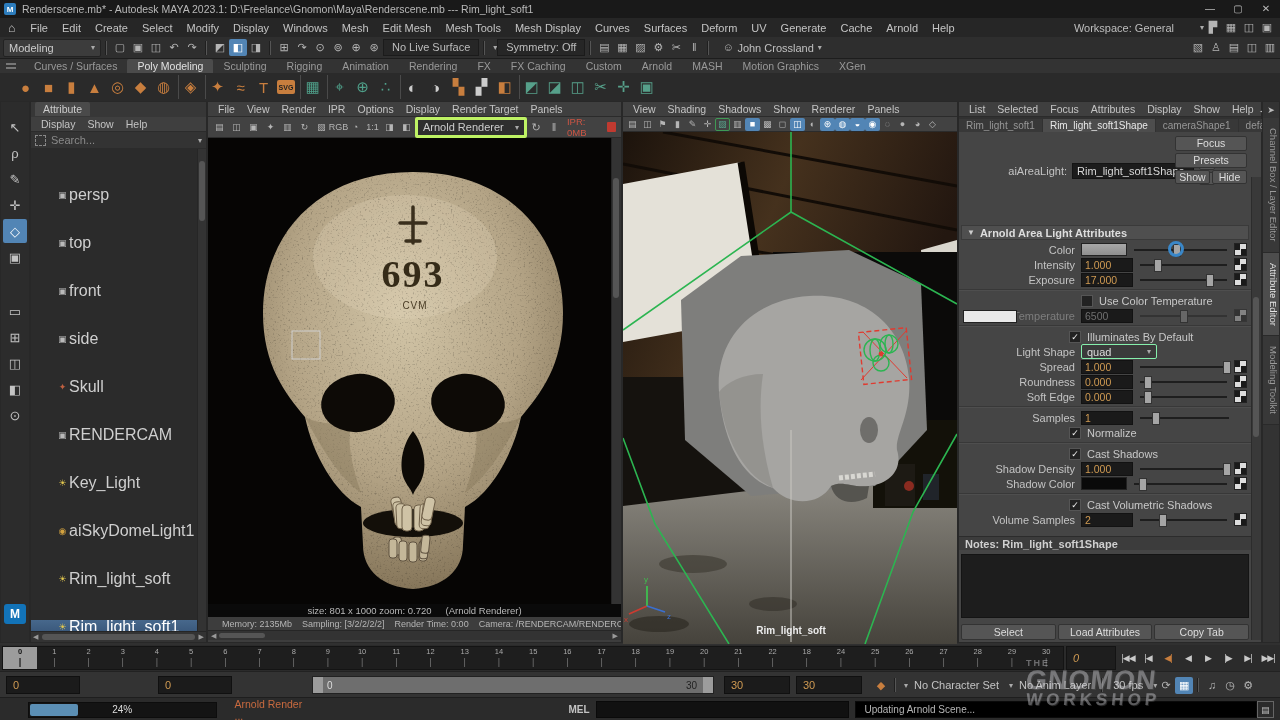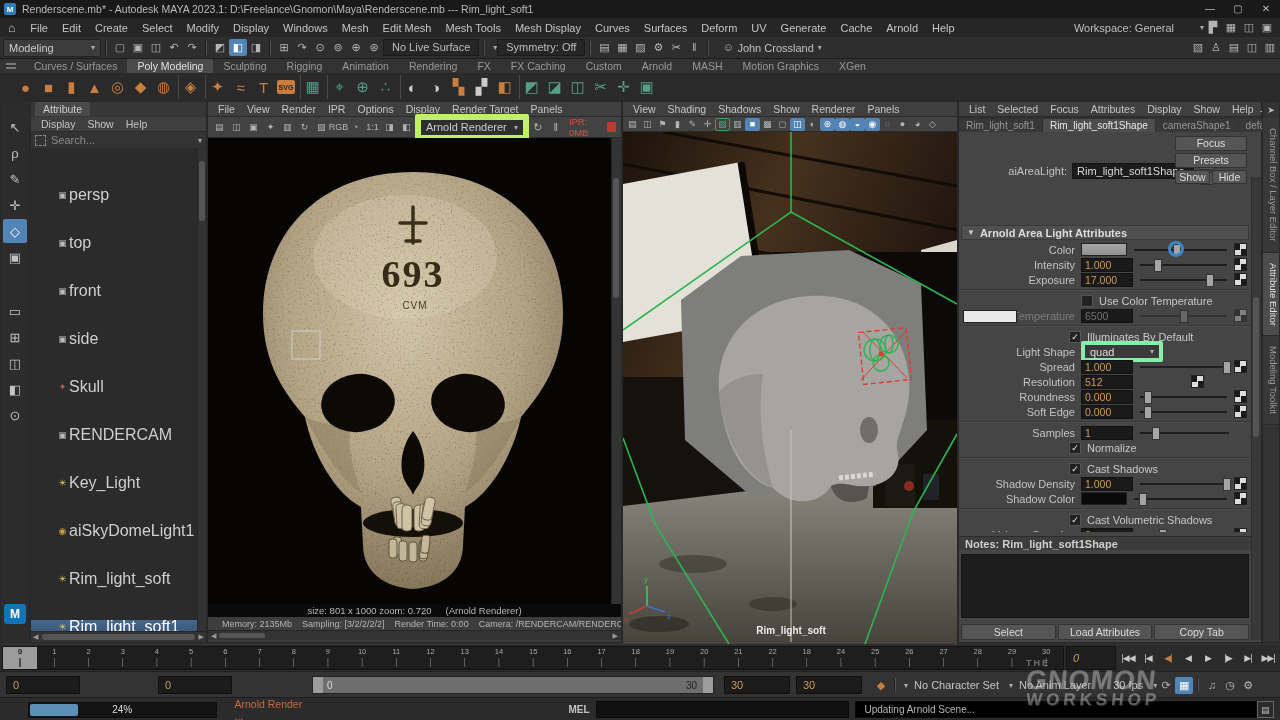--- a/index.html
+++ b/index.html
@@ -71,21 +71,21 @@
   .ic-light{color:#e3c84f;} .ic-light::before{content:"☀";}
   .ic-domelight{color:#d2a13f;} .ic-domelight::before{content:"◉";}
   .ic-mesh{color:#c06040;} .ic-mesh::before{content:"✦";}
   .ic-set{color:#aaa;} .ic-set::before{content:"◎";}
   .ol-vscroll{position:absolute;right:0;top:47px;bottom:10px;width:8px;background:#333;border-left:1px solid #262626;}
   .ol-hscroll{position:absolute;left:0;right:0;bottom:0;height:10px;background:#333;border-top:1px solid #262626;display:flex;align-items:center;}
   .scroll-handle{background:#555;border-radius:3px;}
   
   #renderview{left:207px;width:415px;background:#3d3d3d;}
   .rv-toolbar{display:flex;align-items:center;height:20px;background:#424242;border-bottom:1px solid #2b2b2b;padding:0 3px;}
-  .rv-dd{display:flex;align-items:center;background:#2e2e2e;border:6px solid #bef264;border-radius:2px;height:15px;padding:0 5px;width:108px;color:#ccc;}
+  .rv-dd{display:flex;align-items:center;background:#2e2e2e;border:3px solid #bef264;border-radius:2px;height:15px;padding:0 5px;width:108px;color:#ccc;}
   .rv-dd .caret{margin-left:auto;}
   .ipr-label{color:#cc5544;font-size:9.5px;margin:0 4px;}
   .stop-btn{width:10px;height:10px;background:#c03a30;border-radius:1px;margin-right:2px;}
   #rv-content{position:relative;background:#050505;}
   .rv-sizeline{height:13px;background:#0a0a0a;color:#b9b9b9;font-size:9.5px;display:flex;justify-content:center;gap:14px;align-items:center;}
   .rv-status{height:13px;background:#3d3d3d;color:#b5b5b5;font-size:9px;display:flex;align-items:center;gap:10px;padding-left:14px;white-space:nowrap;overflow:hidden;}
   .rv-hscroll{height:9px;background:#333;border-top:1px solid #262626;display:flex;align-items:center;}
   
   #viewport{left:622px;width:336px;background:#3d3d3d;}
   .vp-icons{display:flex;align-items:center;height:14px;background:#424242;border-bottom:1px solid #2b2b2b;padding-left:2px;}
@@ -117,21 +117,21 @@
   .ae-slider::before{content:"";position:absolute;left:0;right:0;top:5px;height:2px;background:#1e1e1e;}
   .ae-slider .h{position:absolute;top:0;width:6px;height:11px;background:#a5a5a5;border:1px solid #333;}
   .ae-slider.dis::before{background:#333;}
   .ae-slider.dis .h{background:#666;}
   .ae-slider .ring{position:absolute;top:-3px;width:16px;height:16px;border:3px solid #3a87c8;border-radius:50%;margin-left:-5px;box-sizing:border-box;}
   .ae-map{width:11px;height:11px;flex:none;border:1px solid #222;
           background:conic-gradient(#ddd 25%,#1a1a1a 0 50%,#ddd 0 75%,#1a1a1a 0);}
   .cb{width:10px;height:10px;background:#222;border:1px solid #555;margin-right:6px;flex:none;
       display:flex;align-items:center;justify-content:center;color:#eee;font-size:9px;}
   .cb.on::before{content:"✓";}
-  .ae-dd{width:64px;height:13px;background:#3a3a3a;border:4px solid #86efac;border-radius:2px;display:flex;align-items:center;
+  .ae-dd{width:64px;height:13px;background:#3a3a3a;border:1px solid #86efac;border-radius:2px;display:flex;align-items:center;
          padding:0 5px;color:#ddd;flex:none;}
   .ae-dd .caret{margin-left:auto;}
   .hr{height:1px;background:#383838;border-bottom:1px solid #4e4e4e;margin:2px 0;}
   .ae-notes-label{height:13px;background:#3c3c3c;border-top:1px solid #2c2c2c;display:flex;align-items:center;
                   padding-left:6px;font-weight:bold;color:#cfcfcf;}
   .ae-notes{position:absolute;left:2px;right:12px;height:62px;background:#1d1d1d;border:1px solid #141414;}
   .ae-footer{position:absolute;left:0;right:10px;bottom:2px;display:flex;gap:2px;padding:0 2px;}
   .ae-footer .ae-btn{flex:1;height:14px;line-height:14px;}
   .ae-vscroll{position:absolute;right:0;top:75px;bottom:2px;width:9px;background:#393939;border-left:1px solid #2c2c2c;}
   
@@ -806,25 +806,20 @@
         </div>
         <div class="ae-row">
           <span class="ae-label">Spread</span>
           <span class="ae-field">1.000</span>
           <span class="ae-slider">
               <i class="h" style="left:95%"></i>
             </span>
           <span class="ae-map"></span>
         </div>
         <div class="ae-row">
-          <span class="ae-label">Resolution</span>
-          <span class="ae-field">512</span>
-          <span class="ae-map" style="margin-left:58px;"></span>
-        </div>
-        <div class="ae-row">
           <span class="ae-label">Roundness</span>
           <span class="ae-field">0.000</span>
           <span class="ae-slider">
               <i class="h" style="left:5%"></i>
             </span>
           <span class="ae-map"></span>
         </div>
         <div class="ae-row">
           <span class="ae-label">Soft Edge</span>
           <span class="ae-field">0.000</span>

